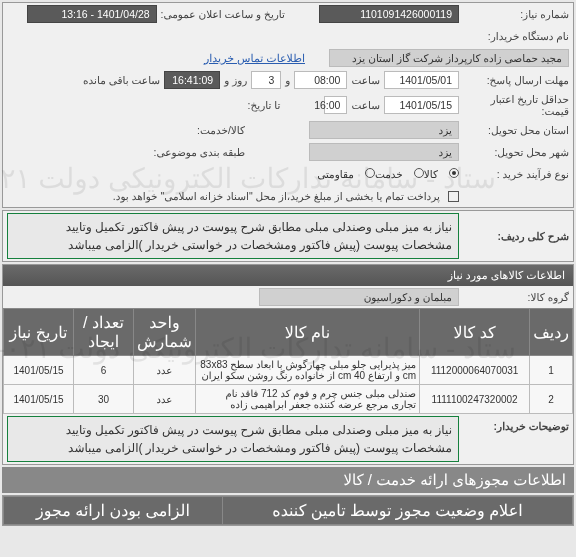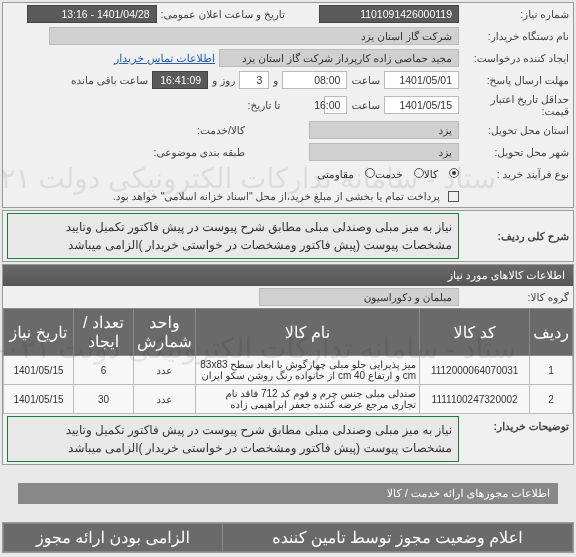--- a/index.html
+++ b/index.html
@@ -85,54 +85,52 @@
 .wm {
   position: absolute;
   opacity: 0.08;
   font-size: 28px;
   pointer-events: none;
   color: #000;
   white-space: nowrap;
   z-index: 5;
 }
 .container { position: relative; }
-.badge-row { background: #888; color: #fff; padding: 4px 8px; font-size: 11px; margin: 18px; }
+.badge-row { background: #888; color: #fff; padding: 4px 8px; font-size: 15px; margin: 2px; }
 </style>
 </head>
 <body>
 
 <div class="container">
   <div class="wm" style="top:160px; right:80px;">ستاد - سامانه تدارکات الکترونیکی دولت ۰۲۱-۴۱۹۳۴</div>
   <div class="wm" style="top:330px; right:60px;">ستاد - سامانه تدارکات الکترونیکی دولت ۰۲۱-۴۱۹۳۴</div>
 
   <div class="panel">
 
     <div class="form-row">
       <span class="label">شماره نیاز:</span>
       <span class="val dark" style="width:140px">1101091426000119</span>
       <span class="sub-label" style="margin-right:30px">تاریخ و ساعت اعلان عمومی:</span>
       <span class="val dark" style="width:130px">1401/04/28 - 13:16</span>
     </div>
 
     <div class="form-row">
       <span class="label">نام دستگاه خریدار:</span>
-      <span class="val gray" style="width:410px">شرکت گاز استان یزد</span>
-    </div>
-
-    <div class="form-row">
-      <span class="label">ایجاد کننده درخواست:</span>
+    </div>
+
+    <div class="form-row">
       <span class="val gray" style="width:240px">مجید حماصی زاده کارپرداز شرکت گاز استان یزد</span>
-      <span class="link" style="margin-right:4px">اطلاعات تماس خریدار</span>
+      <span class="link" style="margin-right:24px">اطلاعات تماس خریدار</span>
     </div>
 
     <div class="form-row">
       <span class="label">مهلت ارسال پاسخ:</span>
       <span class="val" style="width:75px">1401/05/01</span>
       <span class="sub-label">ساعت</span>
-      <span class="val" style="width:65px">08:00</span>
+      <span class="val" style="width:53px">08:00</span>
       <span class="sub-label">و</span>
       <span class="val" style="width:30px;text-align:center">3</span>
       <span class="sub-label">روز و</span>
       <span class="val dark" style="width:56px">16:41:09</span>
       <span class="sub-label">ساعت باقی مانده</span>
     </div>
 
 
     <div class="form-row">
       <span class="label">حداقل تاریخ اعتبار قیمت:</span>

